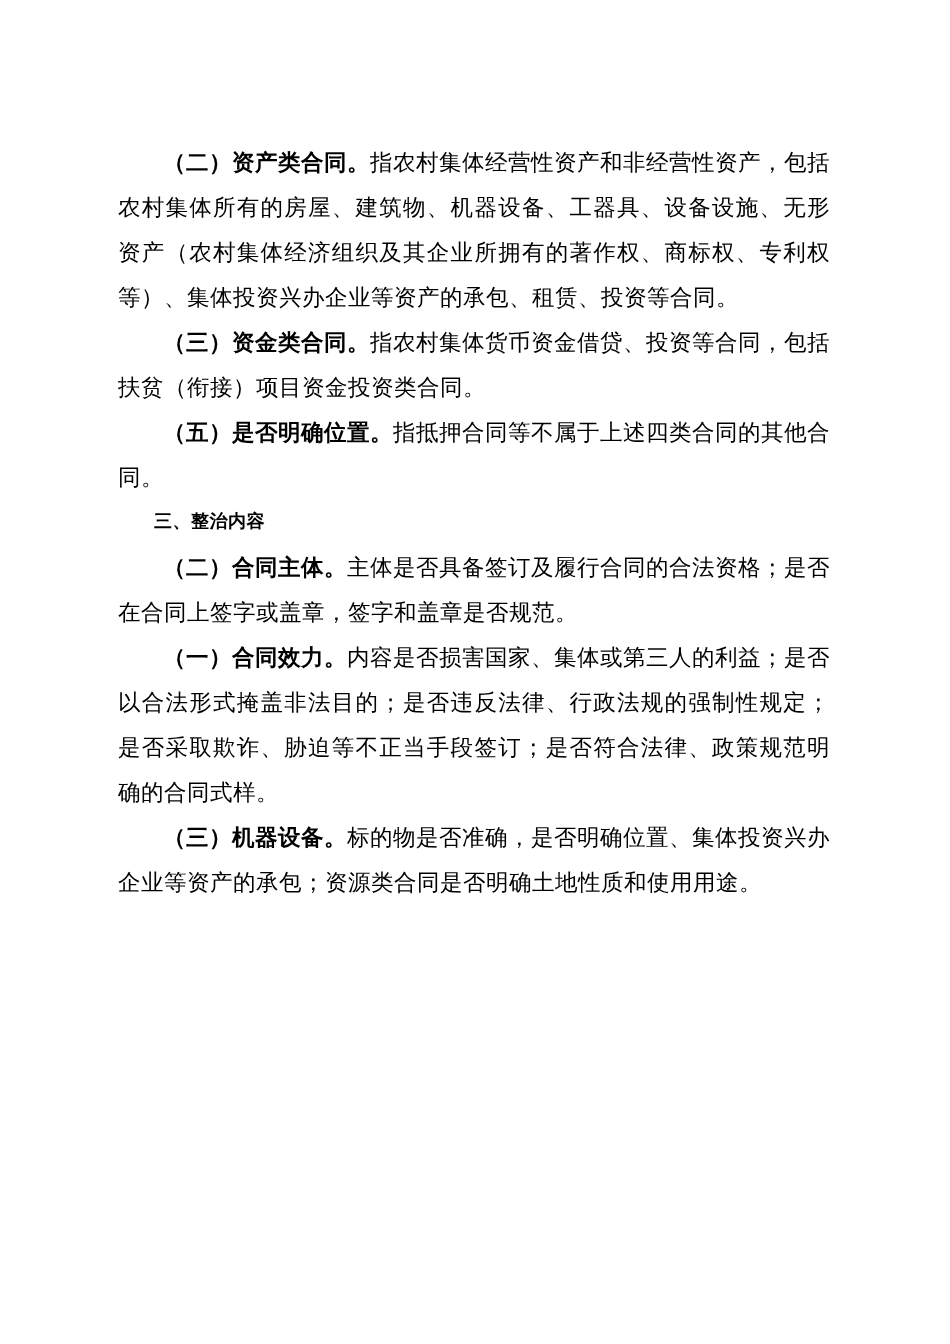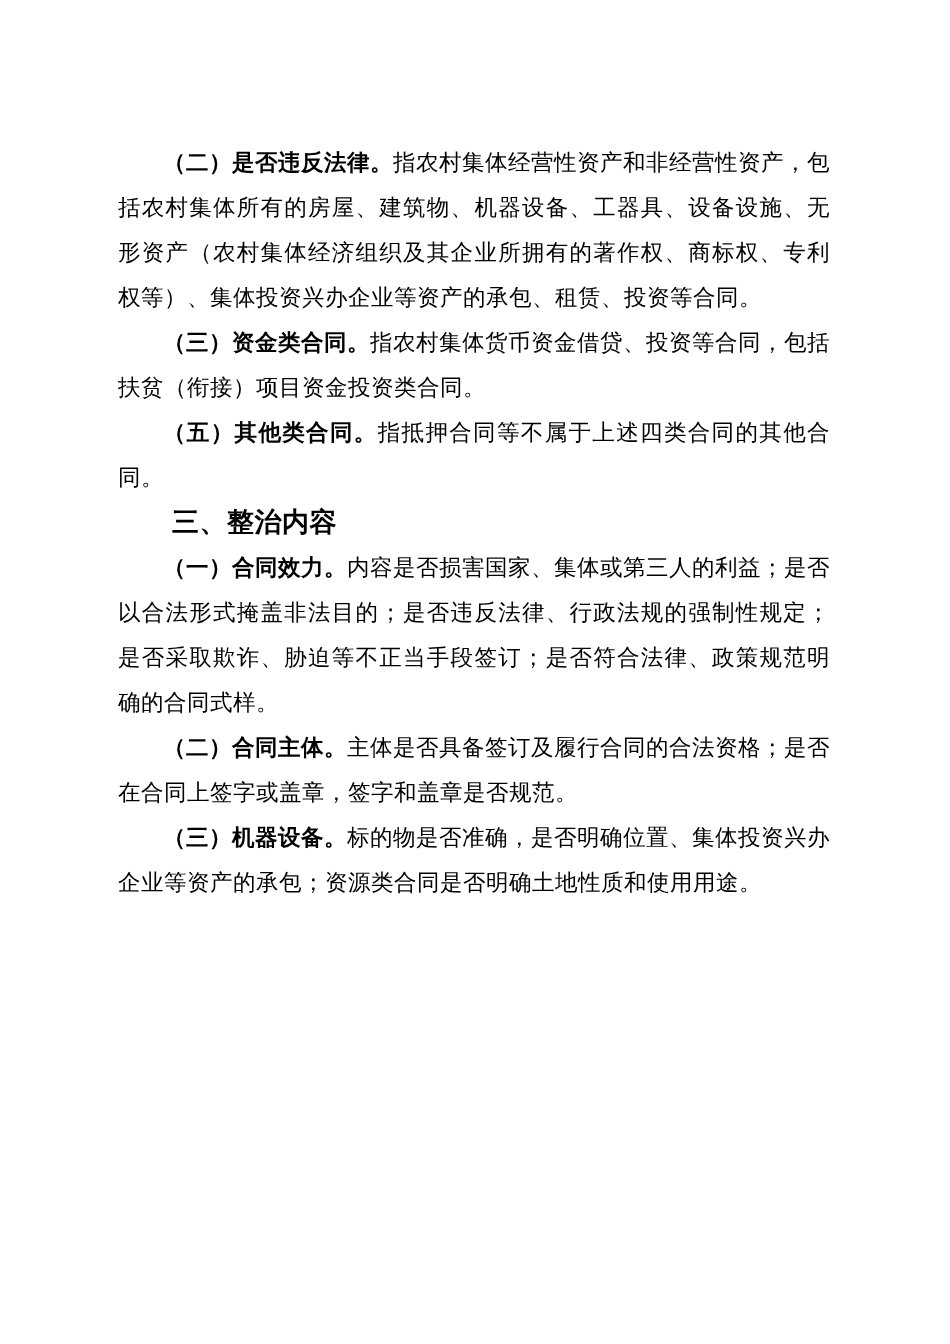--- a/index.html
+++ b/index.html
@@ -30,44 +30,44 @@
   }
   p.para {
     margin: 0;
     text-indent: 2em;
   }
   .lead {
     font-weight: bold;
   }
   h2.heading {
     margin: 0;
-    font-size: 27px;
+    font-size: 18px;
     line-height: 45px;
     font-weight: bold;
     text-indent: 2em;
-    font-family: Liberation Serif, serif;
+    font-family: Liberation Mono, monospace;
     letter-spacing: 0.5px;
   }
 </style>
 </head>
 <body>
 
 <div class="page">
   <div class="doc-body">
 
-    <p class="para"><span class="lead">（二）是否违反法律。</span><span>指农村集体经营性资产和非经营性资产，包括农村集体所有的房屋、建筑物、机器设备、工器具、设备设施、无形资产（农村集体经济组织及其企业所拥有的著作权、商标权、专利权等）、集体投资兴办企业等资产的承包、租赁、投资等合同。</span></p>
+    <p class="para"><span class="lead">（二）资产类合同。</span><span>指农村集体经营性资产和非经营性资产，包括农村集体所有的房屋、建筑物、机器设备、工器具、设备设施、无形资产（农村集体经济组织及其企业所拥有的著作权、商标权、专利权等）、集体投资兴办企业等资产的承包、租赁、投资等合同。</span></p>
 
     <p class="para"><span class="lead">（三）资金类合同。</span><span>指农村集体货币资金借贷、投资等合同，包括扶贫（衔接）项目资金投资类合同。</span></p>
 
 
-    <p class="para"><span class="lead">（五）其他类合同。</span><span>指抵押合同等不属于上述四类合同的其他合同。</span></p>
+    <p class="para"><span class="lead">（五）是否明确位置。</span><span>指抵押合同等不属于上述四类合同的其他合同。</span></p>
 
     <h2 class="heading">三、整治内容</h2>
 
+    <p class="para"><span class="lead">（二）合同主体。</span><span>主体是否具备签订及履行合同的合法资格；是否在合同上签字或盖章，签字和盖章是否规范。</span></p>
+
     <p class="para"><span class="lead">（一）合同效力。</span><span>内容是否损害国家、集体或第三人的利益；是否以合法形式掩盖非法目的；是否违反法律、行政法规的强制性规定；是否采取欺诈、胁迫等不正当手段签订；是否符合法律、政策规范明确的合同式样。</span></p>
-
-    <p class="para"><span class="lead">（二）合同主体。</span><span>主体是否具备签订及履行合同的合法资格；是否在合同上签字或盖章，签字和盖章是否规范。</span></p>
 
     <p class="para"><span class="lead">（三）机器设备。</span><span>标的物是否准确，是否明确位置、集体投资兴办企业等资产的承包；资源类合同是否明确土地性质和使用用途。</span></p>
 
 
   </div>
 </div>
 
 </body></html>

